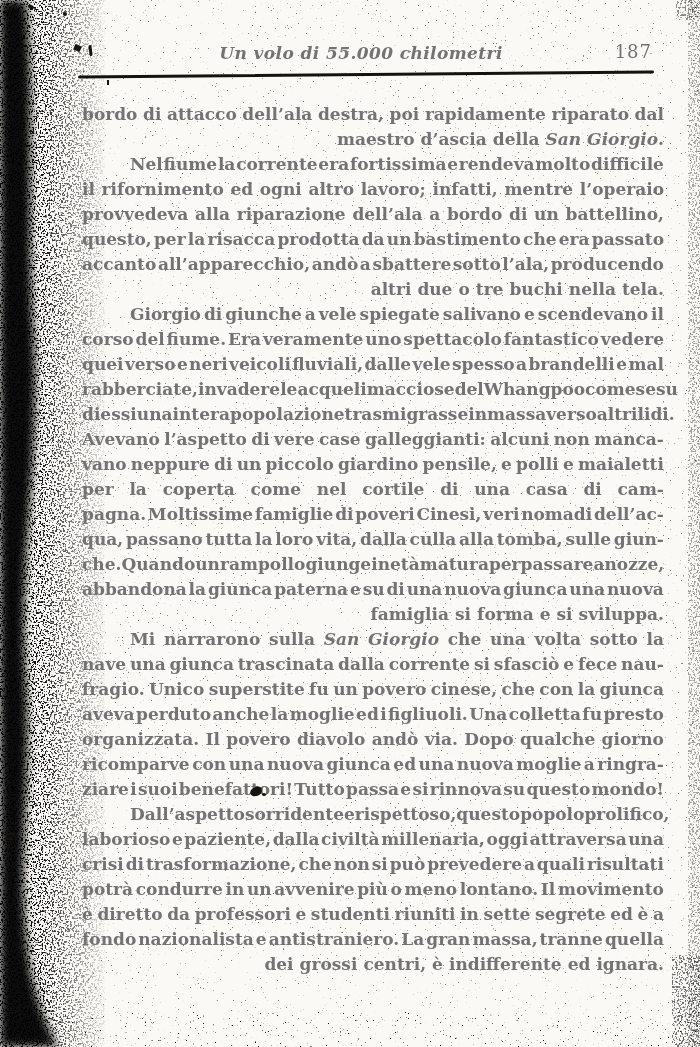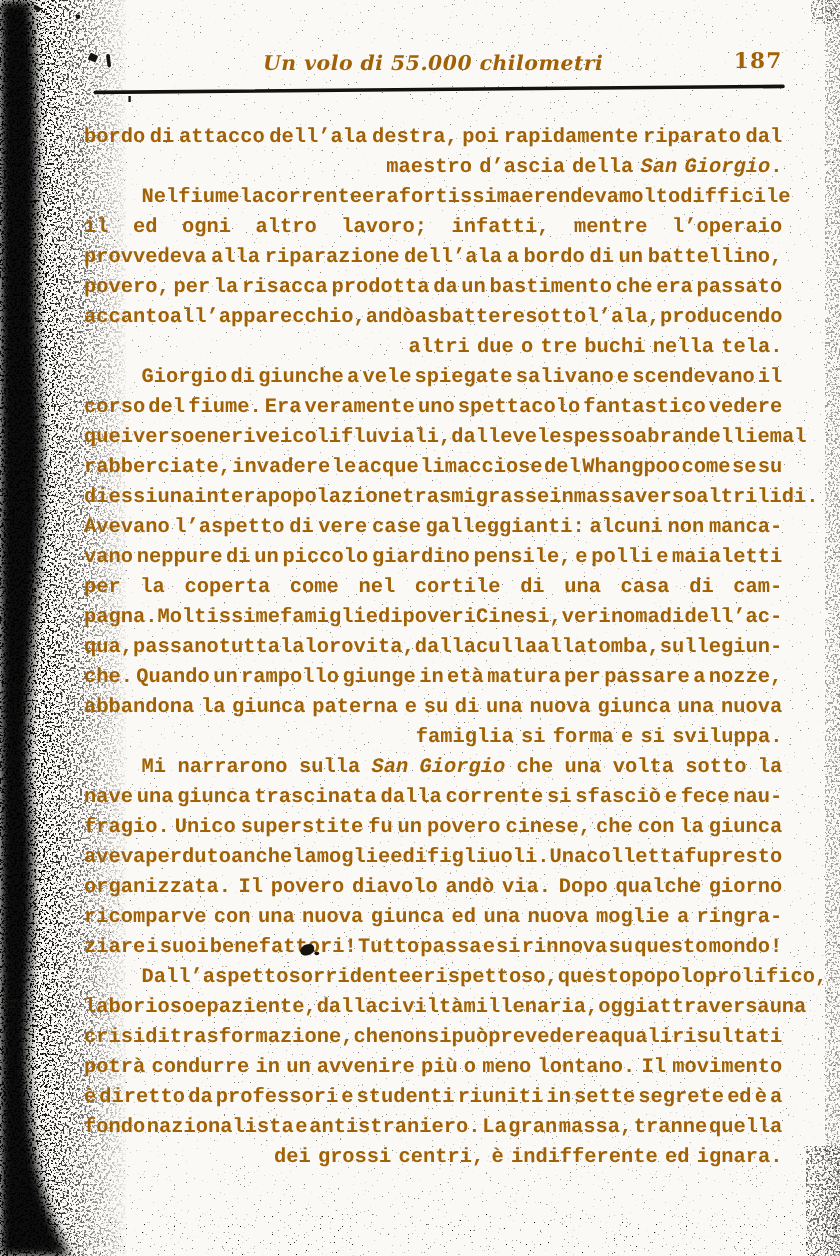--- a/index.html
+++ b/index.html
@@ -1,35 +1,35 @@
 <!DOCTYPE html>
 <html><head>
 <meta charset="utf-8">
 <style>
   html,body{margin:0;padding:0;background:#e8e8e4;}
   .page{
     position:relative;width:700px;height:1047px;overflow:hidden;
-    background:#faf9f5;color:#a16207;
+    background:#faf9f5;color:#737373;
     font-family:"DejaVu Serif","Liberation Serif",serif;
   }
   .noise{position:absolute;left:0;top:0;z-index:1;}
   .header-title{
     position:absolute;z-index:2;left:70px;top:42px;width:582px;
     text-align:center;font-style:italic;font-weight:bold;
     font-size:17px;line-height:22px;letter-spacing:.4px;
   }
   .page-num{
     position:absolute;z-index:2;top:43px;right:48px;
-    font-weight:bold;font-size:18px;line-height:18px;letter-spacing:1px;
+    font-weight:normal;font-size:18px;line-height:18px;letter-spacing:1px;
   }
   .rule{
     position:absolute;z-index:2;left:78px;top:73px;width:576px;height:2.6px;
     background:#14120f;border-radius:2px;transform:rotate(-0.5deg);
   }
-  .text-block{position:absolute;z-index:2;left:70px;top:102px;width:582px;font-family:Liberation Mono, monospace;}
+  .text-block{position:absolute;z-index:2;left:82px;top:102px;width:582px;}
   .line{
     display:flex;justify-content:space-between;
     height:25px;line-height:25px;font-size:17px;font-weight:bold;
     white-space:nowrap;
   }
   .line.ind{padding-left:48px;}
   .line.last{justify-content:flex-end;column-gap:6px;}
   .w{display:block;}
   .mark{position:absolute;z-index:3;background:#17140f;}
   .m-diamond{left:74px;top:45px;width:7px;height:6px;border-radius:1px;transform:rotate(24deg);}
@@ -116,41 +116,42 @@
           <span class="w">corrente</span>
           <span class="w">era</span>
           <span class="w">fortissima</span>
           <span class="w">e</span>
           <span class="w">rendeva</span>
           <span class="w">molto</span>
           <span class="w">difficile</span>
         </div>
         <div class="line">
           <span class="w">il</span>
+          <span class="w">rifornimento</span>
           <span class="w">ed</span>
           <span class="w">ogni</span>
           <span class="w">altro</span>
           <span class="w">lavoro;</span>
           <span class="w">infatti,</span>
           <span class="w">mentre</span>
           <span class="w">l’operaio</span>
         </div>
         <div class="line">
           <span class="w">provvedeva</span>
           <span class="w">alla</span>
           <span class="w">riparazione</span>
           <span class="w">dell’ala</span>
           <span class="w">a</span>
           <span class="w">bordo</span>
           <span class="w">di</span>
           <span class="w">un</span>
           <span class="w">battellino,</span>
         </div>
         <div class="line">
-          <span class="w">povero,</span>
+          <span class="w">questo,</span>
           <span class="w">per</span>
           <span class="w">la</span>
           <span class="w">risacca</span>
           <span class="w">prodotta</span>
           <span class="w">da</span>
           <span class="w">un</span>
           <span class="w">bastimento</span>
           <span class="w">che</span>
           <span class="w">era</span>
           <span class="w">passato</span>

